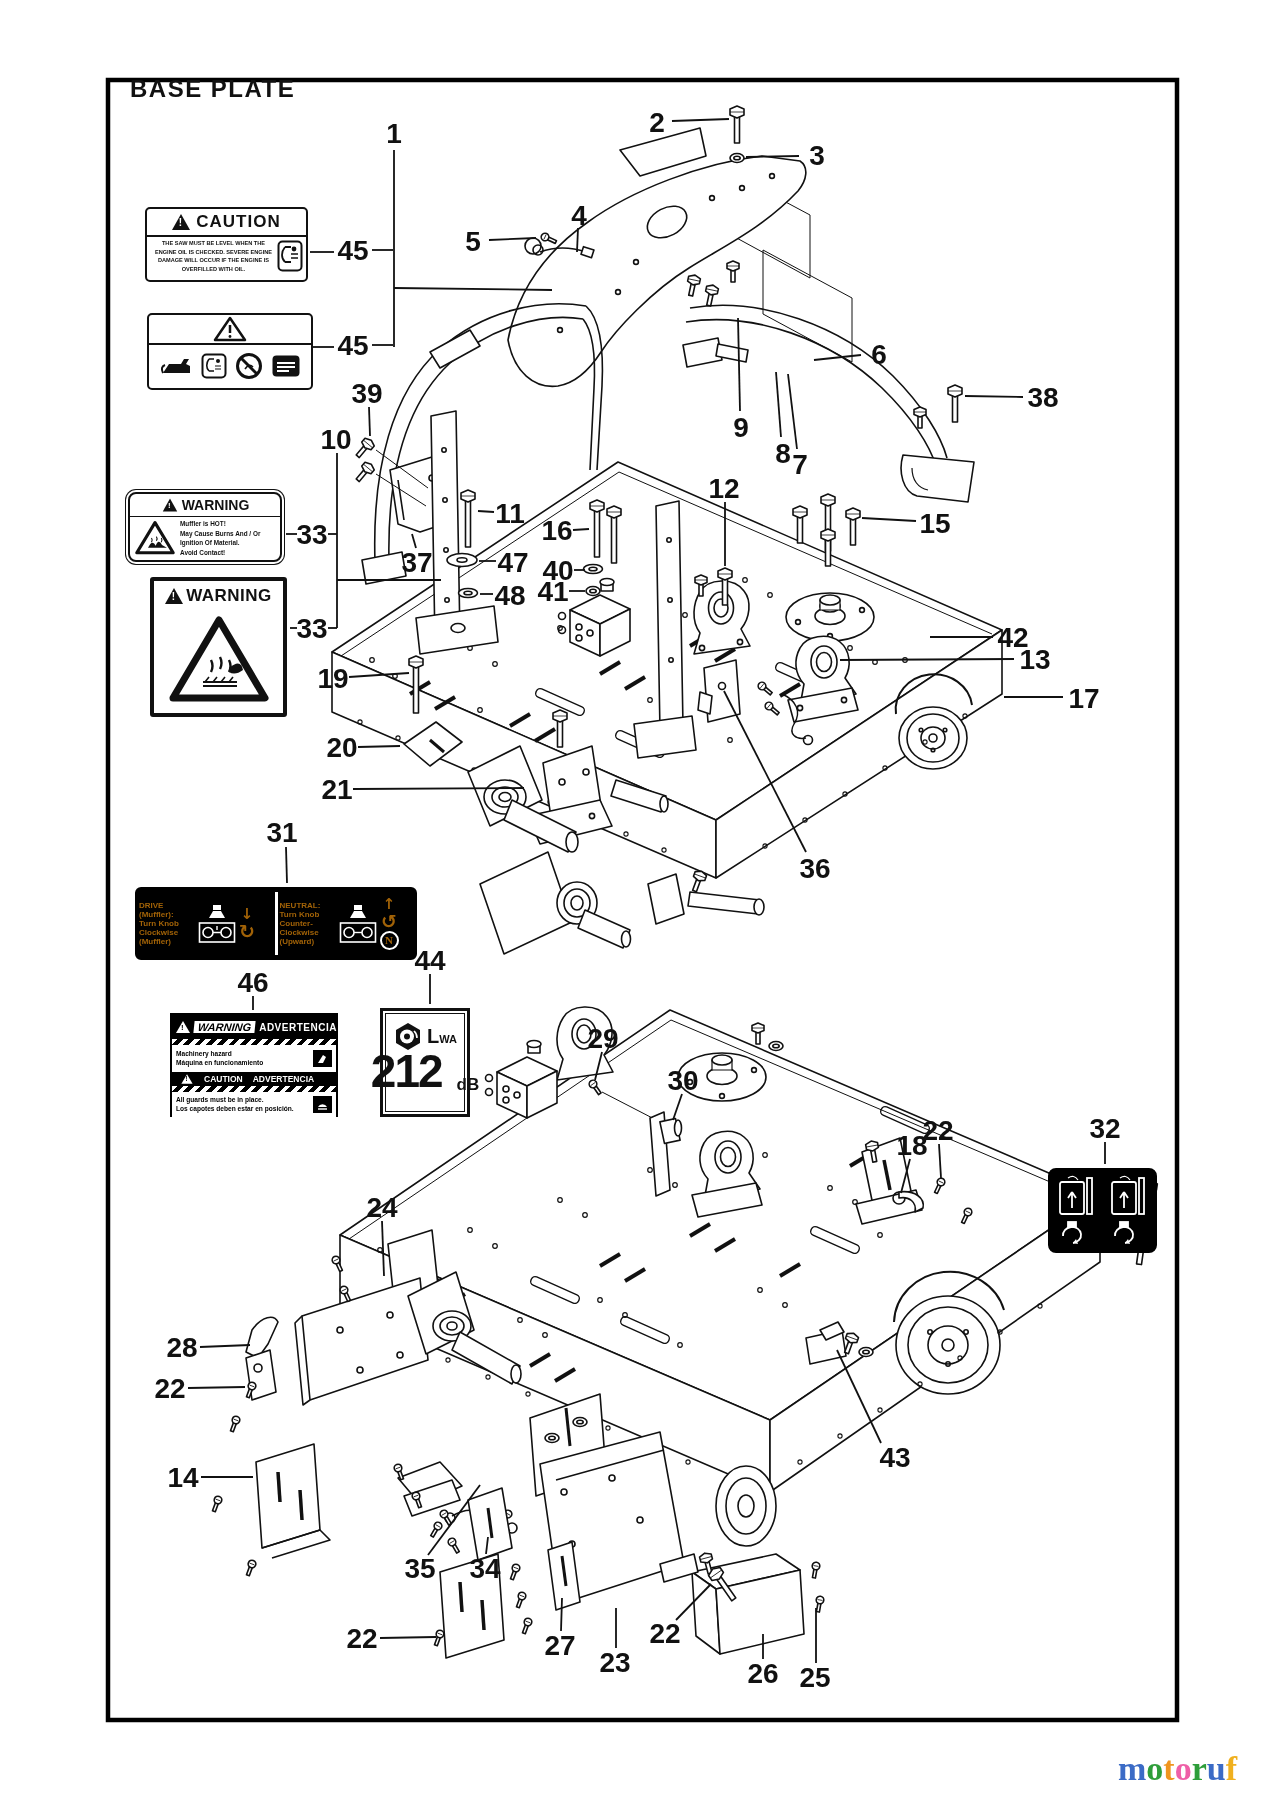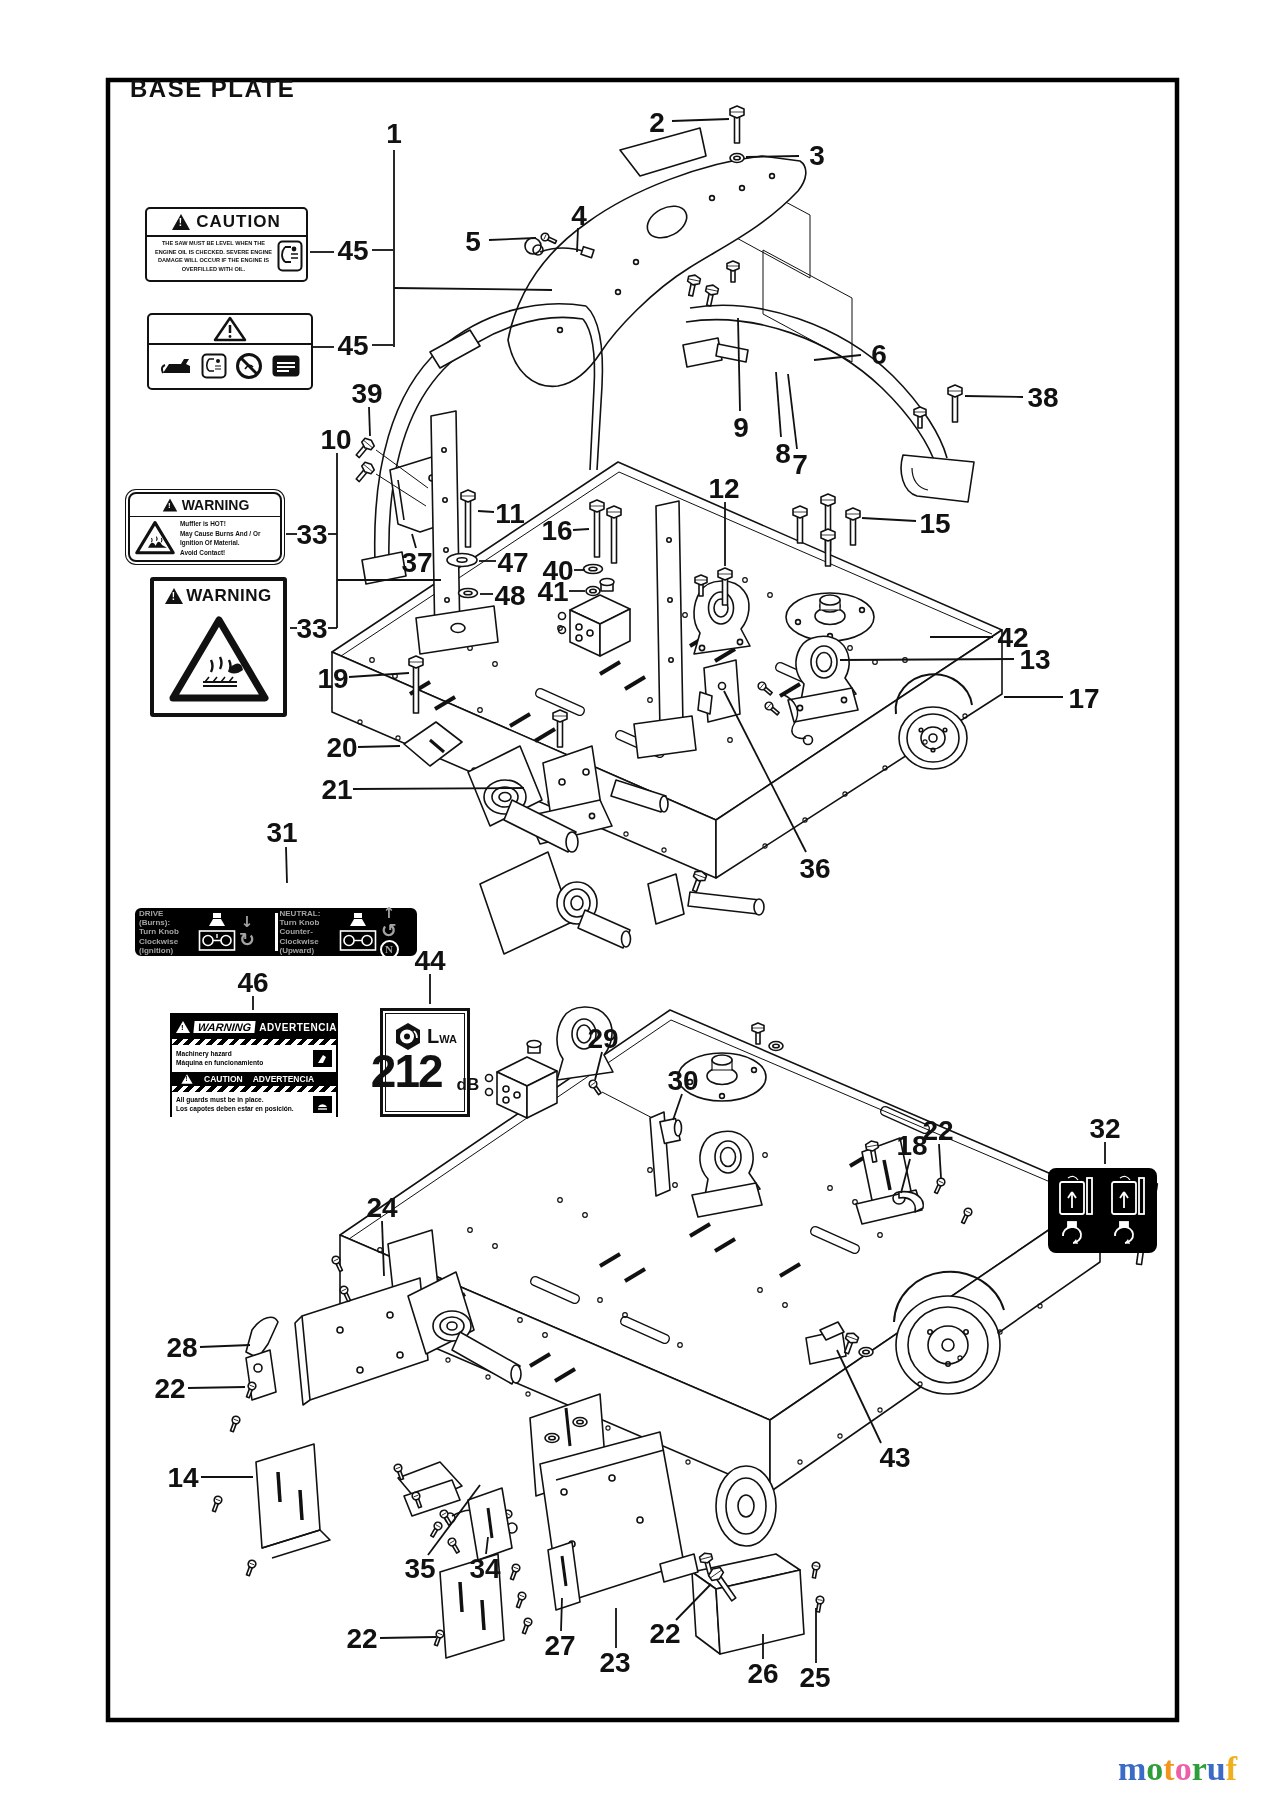--- a/index.html
+++ b/index.html
@@ -27,22 +27,22 @@
   #lbl-muffler .hd{display:flex;align-items:center;justify-content:center;gap:3px;height:22px;
         border-bottom:1.5px solid #111;font-weight:bold;font-size:14px;}
   #lbl-muffler .bd{display:flex;align-items:center;gap:4px;padding:2px 4px;}
   #lbl-muffler .tx{font-size:6.4px;font-weight:bold;line-height:1.5;}
   
   #lbl-hot{left:150px;top:577px;width:137px;height:140px;border:4px solid #111;border-radius:3px;}
   #lbl-hot .hd{display:flex;align-items:center;justify-content:center;gap:3px;height:30px;
         font-weight:bold;font-size:17px;letter-spacing:.5px;}
   #lbl-hot .bd{display:flex;align-items:center;justify-content:center;height:98px;}
   
-  #lbl-drive{left:135px;top:887px;width:282px;height:48px;background:#000;color:#a3a3a3;border:2px solid #000;
-        border-radius:6px;display:flex;z-index:5;margin-top:21px;}
+  #lbl-drive{left:135px;top:887px;width:282px;height:73px;background:#000;color:#a16207;border:2px solid #000;
+        border-radius:6px;display:flex;z-index:5;}
   #lbl-drive .half{flex:1;display:flex;align-items:center;gap:3px;padding:3px 2px;}
   #lbl-drive .div{width:3px;background:#fff;margin:3px 0;}
   #lbl-drive .tx{width:56px;font-size:8px;font-weight:bold;line-height:1.15;}
   #lbl-drive .mid{display:flex;flex-direction:column;align-items:center;gap:1px;}
   #lbl-drive .arr{display:flex;flex-direction:column;align-items:center;line-height:1;
         font-family:"DejaVu Sans",sans-serif;}
   #lbl-drive .a1{font-size:15px;font-weight:bold;}
   #lbl-drive .a2{font-size:19px;font-weight:bold;}
   .ncirc{width:15px;height:15px;border:2px solid #fff;border-radius:50%;font-family:"Liberation Serif",serif;
         font-weight:bold;font-size:11px;display:flex;align-items:center;justify-content:center;}
@@ -848,24 +848,24 @@
       <path d="M44,46 q3,6 0,12 M53,43 q3,6 0,12 M62,46 q3,6 0,12" stroke="#111" stroke-width="2.4" fill="none"></path>
       <path d="M62,54 q12,-10 14,2 q-8,6 -14,2 z" fill="#111"></path>
     </svg>
   </div>
 </div>
 
 <div id="lbl-drive" class="lbl">
   <div class="half">
     <div class="tx">
       <div>DRIVE</div>
-      <div>(Burns):</div>
+      <div>(Muffler):</div>
       <div>Turn Knob</div>
       <div>Clockwise</div>
-      <div>(Ignition)</div>
+      <div>(Muffler)</div>
     </div>
     <div class="mid">
       <svg width="24" height="15" viewBox="0 0 24 15">
         <rect x="8" y="1" width="8" height="5" fill="#fff"></rect>
             <path d="M4,14 h16 l-4,-7 h-8 z" fill="#fff"></path>
       </svg>
       <svg width="38" height="24" viewBox="0 0 38 24">
         <rect x="1.5" y="3" width="35" height="19" fill="none" stroke="#fff" stroke-width="1.6"></rect>
         <circle cx="10" cy="12.5" r="5" fill="none" stroke="#fff" stroke-width="1.6"></circle>
         <circle cx="28" cy="12.5" r="5" fill="none" stroke="#fff" stroke-width="1.6"></circle>

